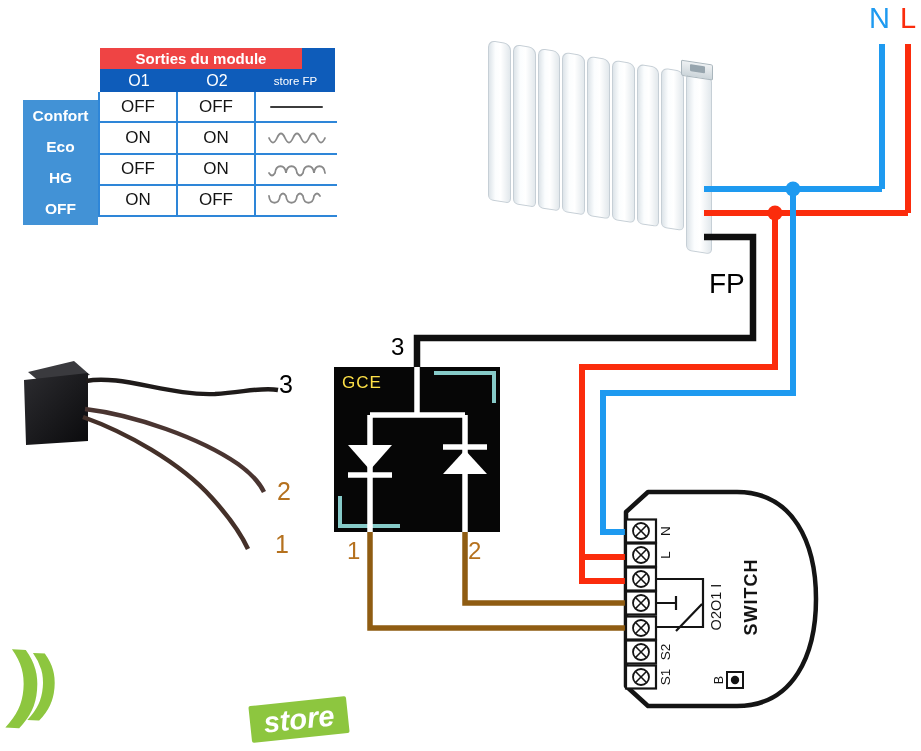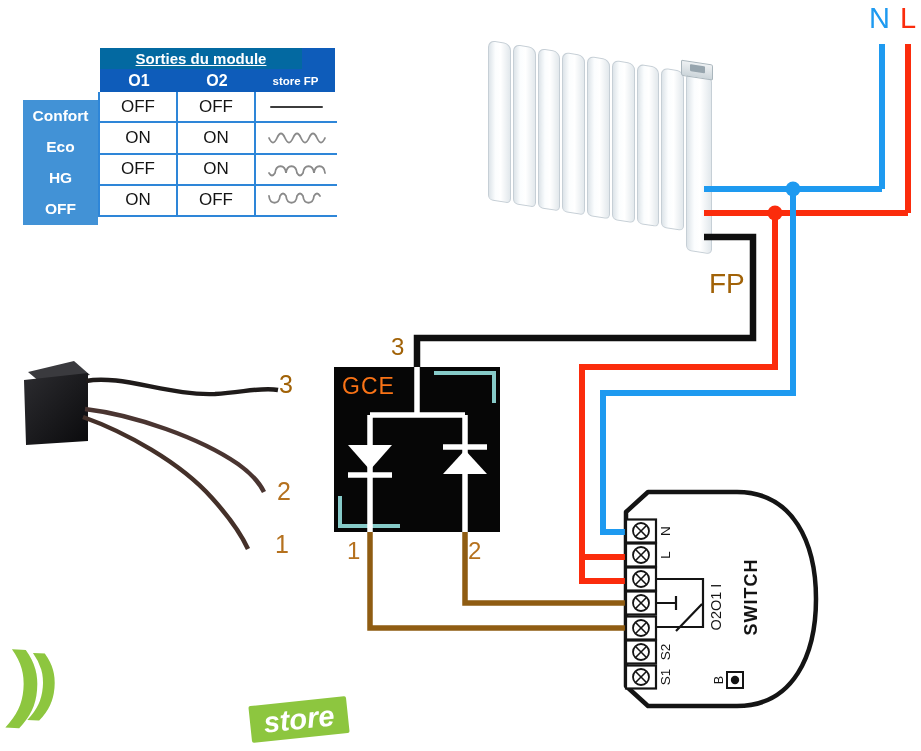--- a/index.html
+++ b/index.html
@@ -5,21 +5,21 @@
   html,body{margin:0;padding:0;background:#fff;}
   .canvas{position:relative;width:921px;height:751px;background:#fff;overflow:hidden;
           font-family:"Liberation Sans",sans-serif;}
   .abs{position:absolute;}
 
   
   .tbl-header{position:absolute;left:100px;top:48px;width:235px;height:44px;}
   .tbl-title{position:absolute;left:0;top:0;width:202px;height:21px;line-height:21px;
              text-align:center;color:#fff;font-size:15px;font-weight:bold;}
   .tbl-sub{position:absolute;left:0;top:21px;width:235px;height:23px;display:flex;}
-  .tbl-sub span{color:#fff;font-weight:bold;display:flex;align-items:center;justify-content:center;}
+  .tbl-sub span{color:#fff;font-weight:normal;display:flex;align-items:center;justify-content:center;}
   .sub-o1{width:78px;font-size:16px;}
   .sub-o2{width:78px;font-size:16px;}
   .sub-fp{width:79px;font-size:11.5px;}
   .tbl-labels{position:absolute;left:23px;top:92px;width:75px;height:125px;
               display:flex;flex-direction:column;margin-top:8px;}
   .tbl-labels div{flex:1;display:flex;align-items:center;justify-content:center;
                   color:#fff;font-size:15.5px;font-weight:bold;}
   .tbl-body{position:absolute;left:98px;top:92px;width:237px;height:125px;
             display:grid;grid-template-columns:78px 78px 81px;grid-auto-rows:31.25px;
             border-left:2px solid #2e86d8;}
@@ -33,27 +33,27 @@
   .fins{display:flex;gap:2px;height:100%;align-items:flex-start;}
   .fin{flex:1;height:100%;border:1px solid #c6cfd6;border-radius:7px 7px 5px 5px;
        background:linear-gradient(90deg,#dde4e9 0%,#fbfdfe 30%,#ffffff 55%,#e2e8ec 100%);}
   .fin.end{height:112%;flex:1.15;}
   .rad-control{position:absolute;top:-11px;right:-1px;width:30px;height:14px;
        background:linear-gradient(#eef1f3,#ccd5da);border:1px solid #aab6bd;border-radius:2px;}
   .rad-display{width:15px;height:7px;background:#97a5ae;margin:2px auto 0;border-radius:1px;}
 
   
   .gce{position:absolute;left:334px;top:367px;width:166px;height:165px;background:#060606;}
-  .gce-label{position:absolute;left:8px;top:6px;font-size:23px;letter-spacing:1px;color:#f97316;text-align:center;}
+  .gce-label{position:absolute;left:8px;top:6px;font-size:17px;letter-spacing:1px;color:#fde047;text-align:center;}
   .corner{position:absolute;width:58px;height:28px;}
   .corner.tr{top:4px;right:4px;border-top:4px solid;border-right:4px solid;}
   .corner.bl{bottom:4px;left:4px;border-bottom:4px solid;border-left:4px solid;}
 
   
-  .lbl{position:absolute;color:#a16207;}
+  .lbl{position:absolute;color:#000000;}
   .lbl-n{left:869px;top:2px;font-size:29px;}
   .lbl-l{left:900px;top:2px;font-size:29px;}
   .lbl-fp{left:709px;top:268px;font-size:28px;}
   .lbl-gce3{left:391px;top:333px;font-size:24px;}
   .lbl-gce1{left:347px;top:537px;font-size:24px;}
   .lbl-gce2{left:468px;top:537px;font-size:24px;}
   .lbl-s3{left:279px;top:370px;font-size:25px;}
   .lbl-s2{left:277px;top:477px;font-size:25px;}
   .lbl-s1{left:275px;top:530px;font-size:25px;}
 
@@ -68,21 +68,21 @@
          font-size:29px;font-weight:bold;font-style:italic;color:#fff;border-radius:2px;}
 
   svg text{font-family:"Liberation Sans",sans-serif;fill:#141414;}
 </style>
 </head>
 <body>
 
 <div class="canvas">
 
   <div class="tbl-header" style="background: rgb(14, 92, 186);">
-    <div class="tbl-title" style="background: #0369a1; text-decoration: underline;">Sorties du module</div>
+    <div class="tbl-title" style="background: #ef4444;">Sorties du module</div>
     <div class="tbl-sub">
       <span class="sub-o1">O1</span>
       <span class="sub-o2">O2</span>
       <span class="sub-fp">store FP</span>
     </div>
   </div>
 
   <div class="tbl-labels" style="background: rgb(66, 146, 214);">
     <div>Confort</div>
     <div>Eco</div>

